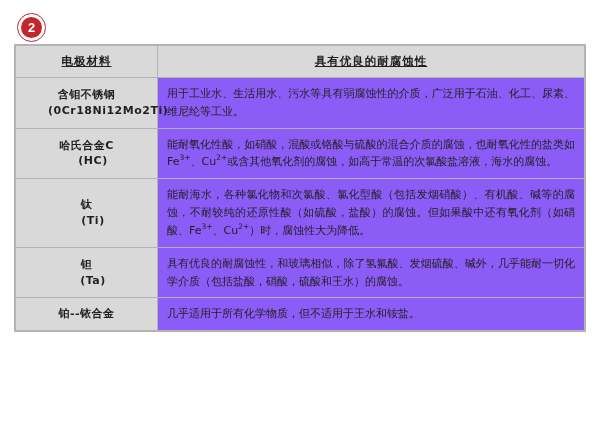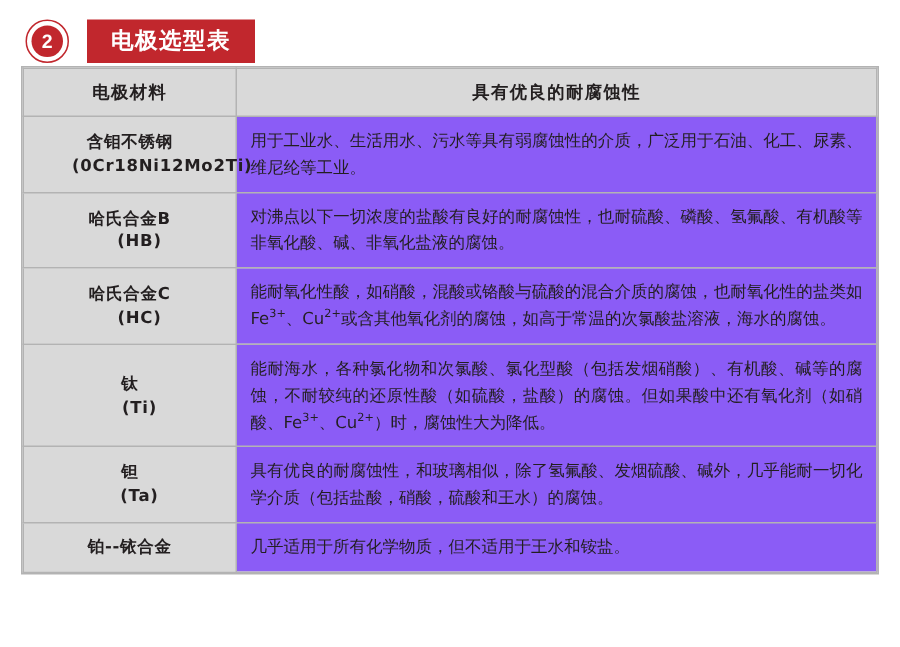--- a/index.html
+++ b/index.html
@@ -80,20 +80,21 @@
     box-sizing: border-box;
   }
   thead th {
     background: #d9d9d9;
     font-size: 11.5px;
     font-weight: bold;
     text-align: center;
     padding: 8px 4px;
     letter-spacing: 1px;
     color: #231f20;
+    text-decoration: underline;
   }
   col.c1 { width: 142px; }
   col.c2 { width: auto; }
   td.mat {
     background: #d9d9d9;
     text-align: center;
     font-size: 11px;
     font-weight: bold;
     padding: 7px 19px;
     line-height: 1.45;
@@ -120,43 +121,38 @@
 </style>
 </head>
 <body>
 
 <div class="page">
 
   <div class="header">
     <div class="badge-ring">
       <div class="badge-inner">2</div>
     </div>
-    <div class="title-bar">电极选型表</div>
   </div>
 
   <div class="tbl-wrap">
     <table>
       <colgroup>
         <col class="c1">
         <col class="c2">
       </colgroup>
       <thead>
         <tr>
           <th>电极材料</th>
           <th>具有优良的耐腐蚀性</th>
         </tr>
       </thead>
       <tbody id="tbody">
           <tr>
             <td class="mat"><span>含钼不锈钢</span><span class="sub">(0Cr18Ni12Mo2Ti)</span></td>
             <td class="desc"><span>用于工业水、生活用水、污水等具有弱腐蚀性的介质，广泛用于石油、化工、尿素、维尼纶等工业。</span></td>
-          </tr>
-          <tr>
-            <td class="mat"><span>哈氏合金B</span><span class="sub">(HB)</span></td>
-            <td class="desc"><span>对沸点以下一切浓度的盐酸有良好的耐腐蚀性，也耐硫酸、磷酸、氢氟酸、有机酸等非氧化酸、碱、非氧化盐液的腐蚀。</span></td>
           </tr>
           <tr>
             <td class="mat"><span>哈氏合金C</span><span class="sub">(HC)</span></td>
             <td class="desc"><span>能耐氧化性酸，如硝酸，混酸或铬酸与硫酸的混合介质的腐蚀，也耐氧化性的盐类如Fe</span><sup>3+</sup><span>、Cu</span><sup>2+</sup><span>或含其他氧化剂的腐蚀，如高于常温的次氯酸盐溶液，海水的腐蚀。</span></td>
           </tr>
           <tr>
             <td class="mat"><span>钛</span><span class="sub">(Ti)</span></td>
             <td class="desc"><span>能耐海水，各种氯化物和次氯酸、氯化型酸（包括发烟硝酸）、有机酸、碱等的腐蚀，不耐较纯的还原性酸（如硫酸，盐酸）的腐蚀。但如果酸中还有氧化剂（如硝酸、Fe</span><sup>3+</sup><span>、Cu</span><sup>2+</sup><span>）时，腐蚀性大为降低。</span></td>
           </tr>
           <tr>

